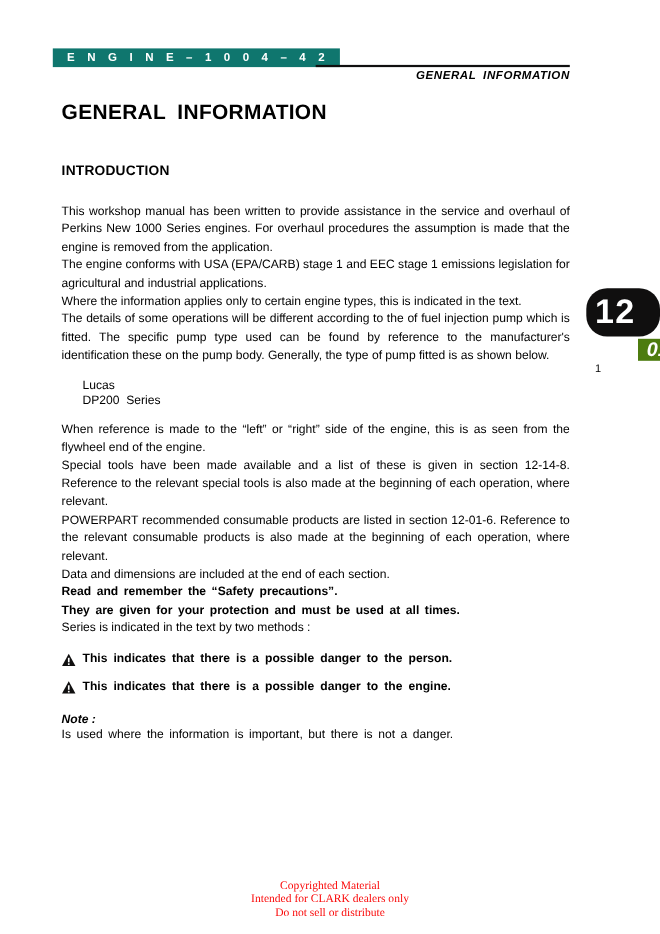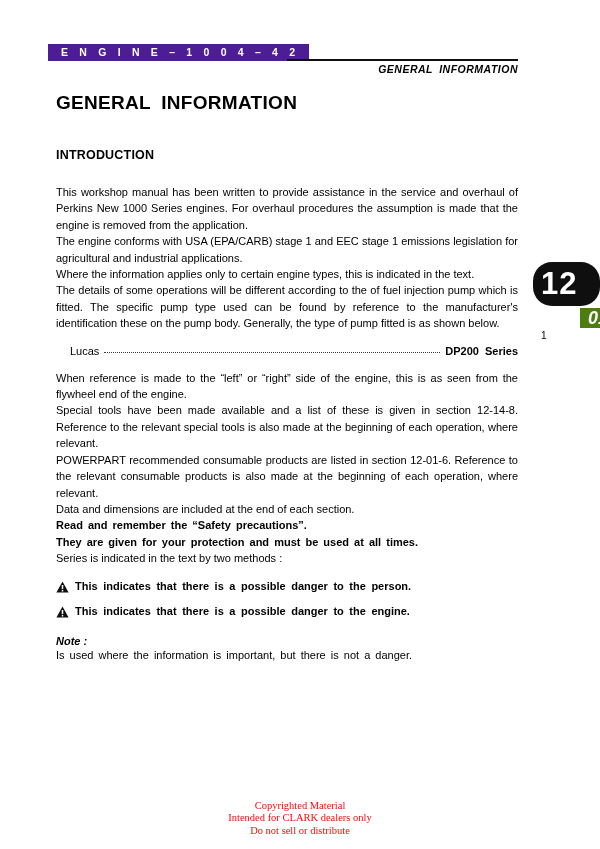--- a/index.html
+++ b/index.html
@@ -22,21 +22,21 @@
     left: 0;
     top: 44px;
     width: 600px;
     height: 34px;
   }
   .engine-bar {
     position: absolute;
     left: 48px;
     top: 0;
     height: 17px;
-    background: #4c1d95;
+    background: #0f766e;
     color: #ffffff;
     font-size: 10.5px;
     font-weight: bold;
     letter-spacing: 4.2px;
     line-height: 17px;
     padding: 0 10px 0 13px;
     white-space: nowrap;
     box-sizing: border-box;
   }
   .header-rule {
@@ -133,33 +133,33 @@
     margin-top: 0;
   }
 
   
   .leader-row {
     display: flex;
     align-items: baseline;
     font-size: 11px;
     margin: 13px 0 13px 14px;
     width: 448px;
+    flex-direction: column;
   }
   .leader-left { white-space: nowrap; }
   .leader-dots {
     flex: 1;
     margin: 0 5px;
     border-bottom: 1.2px dotted #3a3a3a;
     position: relative;
     top: -2px;
   }
   .leader-right {
     white-space: nowrap;
     word-spacing: 3px;
-    font-weight: bold;
   }
 
   p.bold-line {
     font-size: 11px;
     line-height: 16.4px;
     font-weight: bold;
     margin: 0;
     word-spacing: 2px;
   }
 

